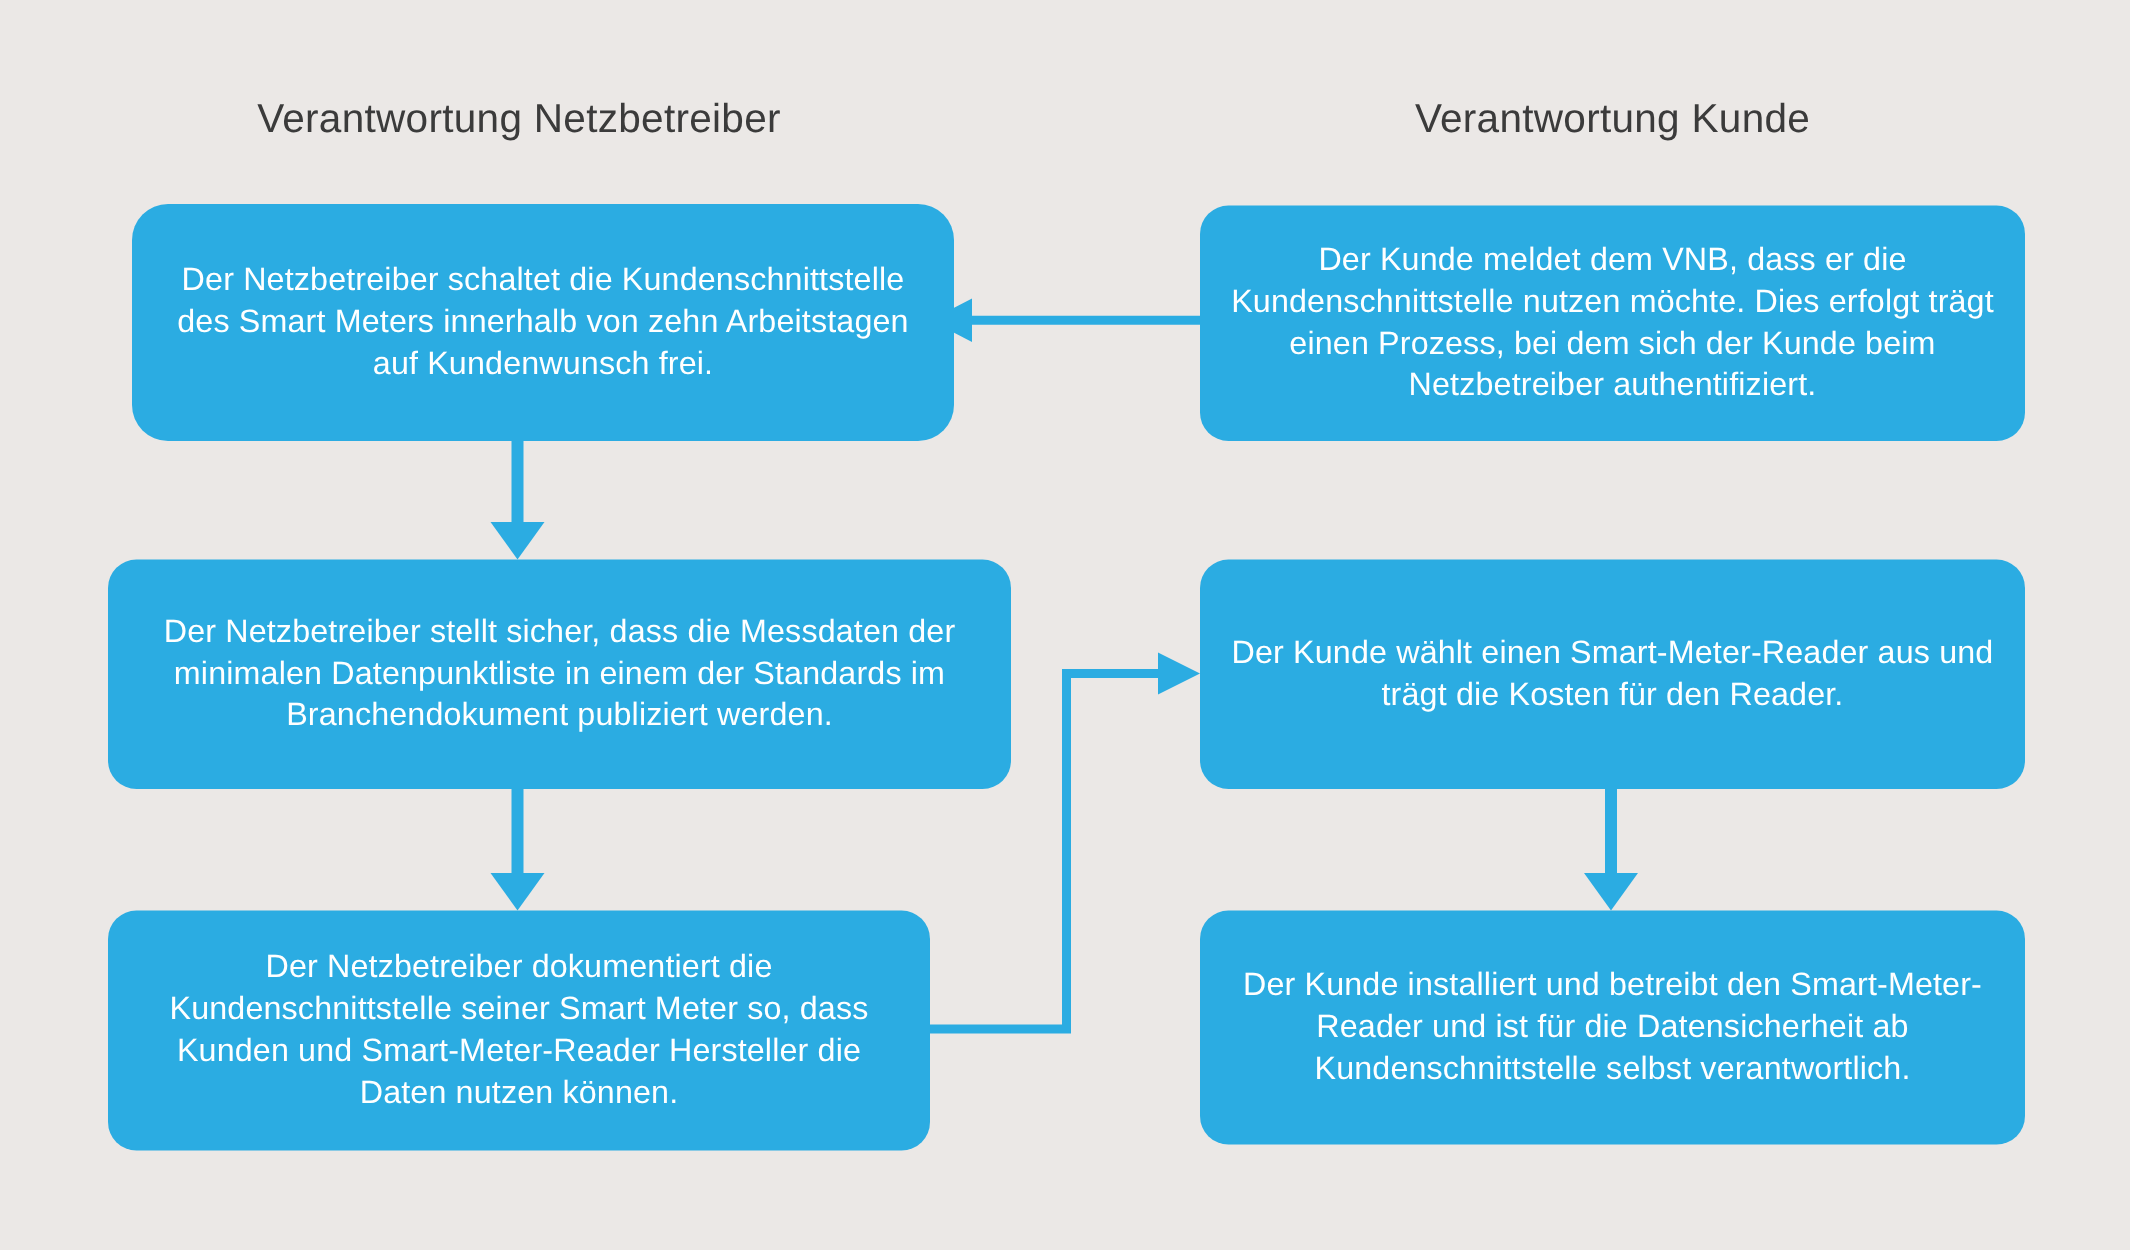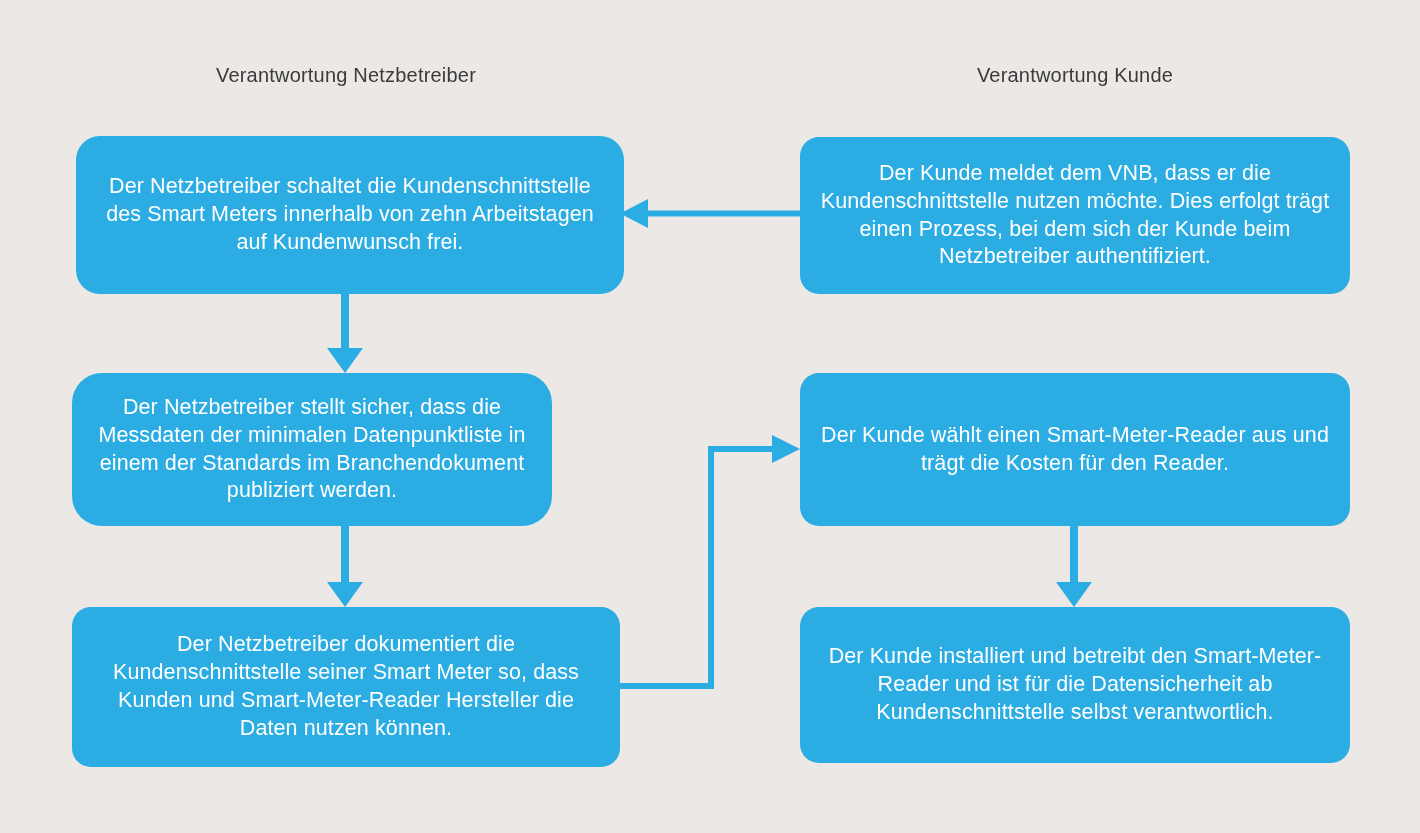--- a/index.html
+++ b/index.html
@@ -15,21 +15,21 @@
   }
   #canvas {
     position: relative;
     width: 1420px;
     height: 833px;
   }
 
   .col-header {
     position: absolute;
     text-align: center;
-    font-size: 20px;
+    font-size: 27px;
     font-weight: 400;
     color: #3b3b3b;
     letter-spacing: 0.2px;
     white-space: nowrap;
   }
   #header-left  { left: 72px;  top: 64px;  width: 548px; }
   #header-right { left: 800px; top: 64px;  width: 550px; }
 
   .node {
     position: absolute;
@@ -41,22 +41,22 @@
     justify-content: center;
     text-align: center;
     font-size: 21.5px;
     line-height: 1.30;
     padding: 6px 16px;
     box-sizing: border-box;
     letter-spacing: 0.1px;
   }
 
   
-  #node-l1 { left: 76px;  top: 136px; width: 548px; height: 158px; border-radius: 24px; }
-  #node-l2 { left: 72px;  top: 373px; width: 480px; height: 153px; border-radius: 30px; }
+  #node-l1 { left: 88px;  top: 136px; width: 548px; height: 158px; border-radius: 24px; }
+  #node-l2 { left: 72px;  top: 373px; width: 602px; height: 153px; }
   #node-l3 { left: 72px;  top: 607px; width: 548px; height: 160px; }
 
   
   #node-r1 { left: 800px; top: 137px; width: 550px; height: 157px; }
   #node-r2 { left: 800px; top: 373px; width: 550px; height: 153px; }
   #node-r3 { left: 800px; top: 607px; width: 550px; height: 156px; }
 
   
   #connectors {
     position: absolute;

